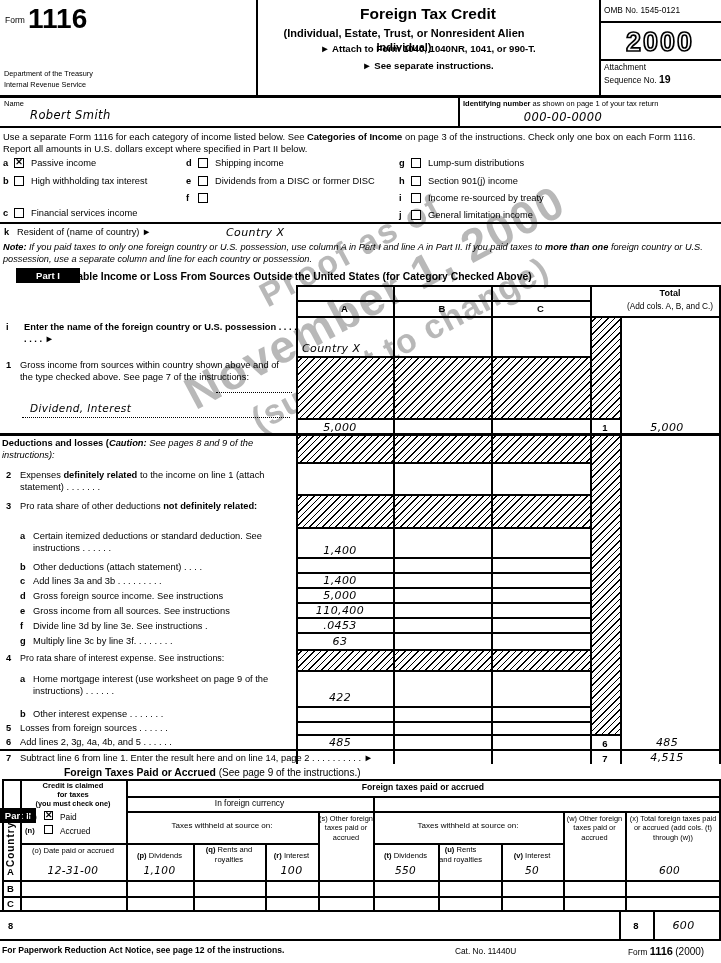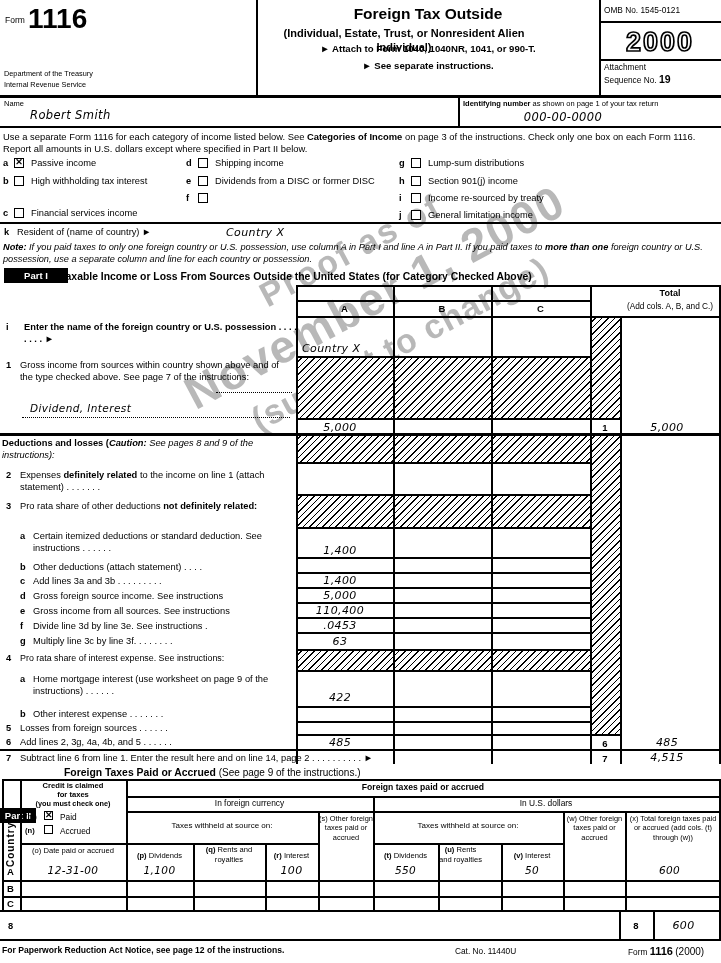--- a/index.html
+++ b/index.html
@@ -45,21 +45,21 @@
   <div class="vl" style="left:599px;top:0;height:96px"></div>
   <div class="hl" style="left:0;top:95px;width:721px;height:2.5px"></div>
   <div class="hl" style="left:599px;top:21px;width:122px"></div>
   <div class="hl" style="left:599px;top:59px;width:122px"></div>
 
   <div class="t" style="left:5px;top:15px;font-size:8.5px">Form</div>
   <div class="t b" style="left:28px;top:1px;font-size:28px">1116</div>
   <div class="t" style="left:4px;top:69px;font-size:7.3px">Department of the Treasury</div>
   <div class="t" style="left:4px;top:80px;font-size:7.3px">Internal Revenue Service</div>
 
-  <div class="t b ctr" style="left:258px;top:4px;width:340px;font-size:15.5px">Foreign Tax Outside</div>
+  <div class="t b ctr" style="left:258px;top:4px;width:340px;font-size:15.5px">Foreign Tax Credit</div>
   <div class="t b ctr" style="left:258px;top:26px;width:292px;font-size:11px">(Individual, Estate, Trust, or Nonresident Alien Individual)</div>
   <div class="t b ctr" style="left:258px;top:43px;width:340px;font-size:9.6px">► Attach to Form 1040, 1040NR, 1041, or 990-T.</div>
   <div class="t b ctr" style="left:258px;top:60px;width:340px;font-size:9.6px">► See separate instructions.</div>
 
   <div class="t" style="left:604px;top:5px;font-size:8.3px">OMB No. 1545-0121</div>
   <div class="t ctr year" style="left:599px;top:25px;width:122px">2000</div>
   <div class="t" style="left:604px;top:62px;font-size:8.3px">Attachment</div>
   <div class="t" style="left:604px;top:73px;font-size:8.3px"><span>Sequence No.</span> <span class="b" style="font-size:10.5px">19</span></div>
 
   <div class="hl" style="left:0;top:126px;width:721px;height:2px"></div>
@@ -103,21 +103,21 @@
   <div class="cb" style="left:411px;top:210px"></div>
   <div class="t" style="left:428px;top:210px">General limitation income</div>
 
   <div class="hl" style="left:0;top:222px;width:721px"></div>
   <div class="t b" style="left:4px;top:227px">k</div>
   <div class="t" style="left:17px;top:227px">Resident of (name of country) ►</div>
   <div class="t hw" style="left:226px;top:226px">Country X</div>
 
   <div class="t i" style="left:3px;top:242px;width:717px;font-size:9.2px"><span class="b">Note:</span><span> If you paid taxes to only one foreign country or U.S. possession, use column A in Part I and line A in Part II. If you paid taxes to </span><span class="b">more than one</span><span> foreign country or U.S. possession, use a separate column and line for each country or possession.</span></div>
 
-  <div class="pbar-label" style="left:4px;top:268px;width:64px">Part I</div>
+  <div class="pbar-label" style="left:16px;top:268px;width:64px">Part I</div>
   <div class="t b" style="left:60px;top:270px;font-size:10.4px">Taxable Income or Loss From Sources Outside the United States (for Category Checked Above)</div>
 
   <div class="hatch" style="left:296px;top:356px;width:294px;height:62px"></div>
   <div class="hatch" style="left:296px;top:433px;width:294px;height:29px"></div>
   <div class="hatch" style="left:296px;top:494px;width:294px;height:33px"></div>
   <div class="hatch" style="left:296px;top:649px;width:294px;height:21px"></div>
   <div class="hatch" style="left:590px;top:316px;width:30px;height:102px"></div>
   <div class="hatch" style="left:590px;top:433px;width:30px;height:301px"></div>
 
   <div class="vl" style="left:296px;top:285px;height:479px"></div>
@@ -248,21 +248,20 @@
   <div class="t b" style="left:25px;top:812px;font-size:7.6px">(m)</div>
   <div class="cb sm ck" style="left:44px;top:811px"></div>
   <div class="t" style="left:60px;top:812px;font-size:8.3px">Paid</div>
   <div class="t b" style="left:25px;top:826px;font-size:7.6px">(n)</div>
   <div class="cb sm" style="left:44px;top:825px"></div>
   <div class="t" style="left:60px;top:826px;font-size:8.3px">Accrued</div>
   <div class="t ctr" style="left:22px;top:846px;width:102px;font-size:7.6px">(o) Date paid or accrued</div>
 
   <div class="t b ctr" style="left:126px;top:782px;width:594px;font-size:8.6px">Foreign taxes paid or accrued</div>
   <div class="t ctr" style="left:126px;top:798px;width:247px;font-size:8.4px">In foreign currency</div>
-  <div class="t ctr" style="left:373px;top:798px;width:346px;font-size:8.4px">In U.S. dollars</div>
   <div class="t ctr" style="left:126px;top:821px;width:192px;font-size:8px">Taxes withheld at source on:</div>
   <div class="t ctr" style="left:373px;top:821px;width:190px;font-size:8px">Taxes withheld at source on:</div>
   <div class="t ctr" style="left:319px;top:814px;width:54px;font-size:7.4px">(s) Other foreign taxes paid or accrued</div>
   <div class="t ctr" style="left:564px;top:814px;width:61px;font-size:7.4px">(w) Other foreign taxes paid or accrued</div>
   <div class="t ctr" style="left:627px;top:814px;width:92px;font-size:7.4px">(x) Total foreign taxes paid or accrued (add cols. (t) through (w))</div>
 
   <div class="t ctr" style="left:126px;top:851px;width:67px;font-size:7.6px"><span class="b">(p)</span> <span>Dividends</span></div>
   <div class="t ctr" style="left:193px;top:845px;width:72px;font-size:7.6px"><span class="b">(q)</span> <span>Rents and royalties</span></div>
   <div class="t ctr" style="left:265px;top:851px;width:53px;font-size:7.6px"><span class="b">(r)</span> <span>Interest</span></div>
   <div class="t ctr" style="left:373px;top:851px;width:65px;font-size:7.6px"><span class="b">(t)</span> <span>Dividends</span></div>

